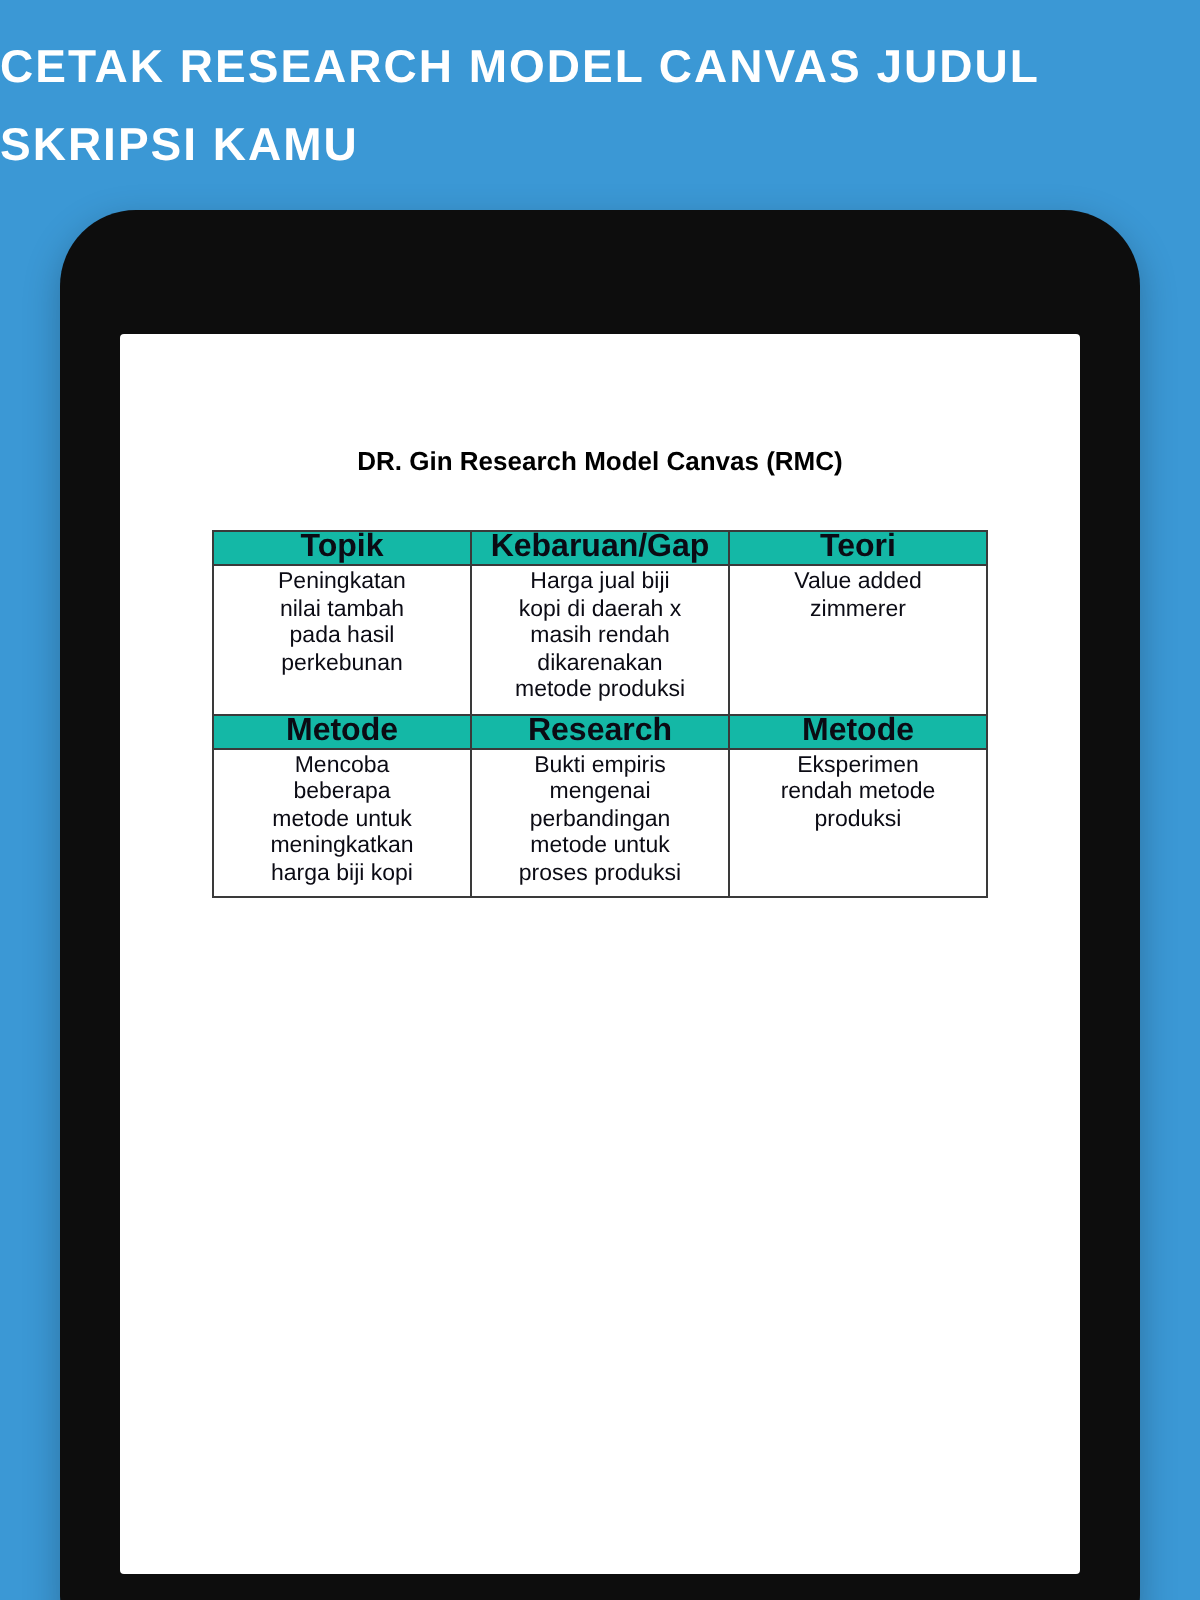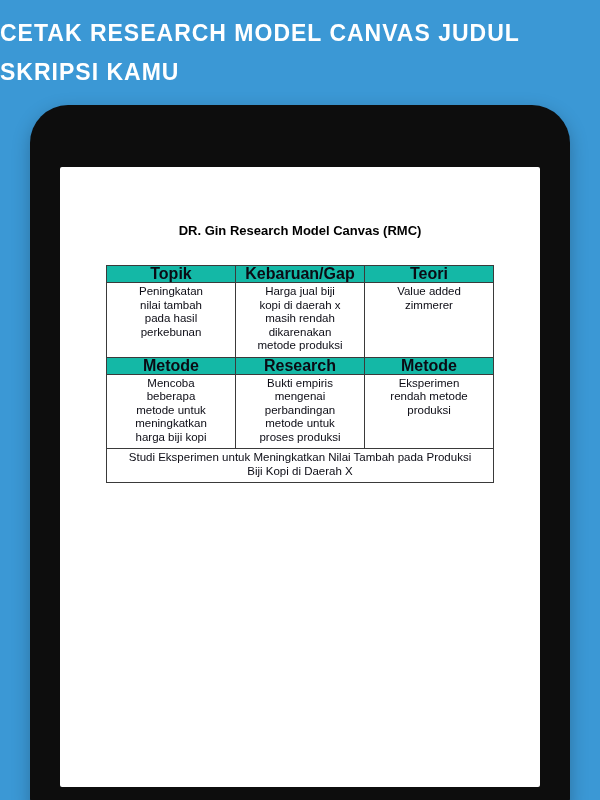--- a/index.html
+++ b/index.html
@@ -108,23 +108,20 @@
             <tr>
               <th>Metode</th>
               <th>Research</th>
               <th>Metode</th>
             </tr>
             <tr>
               <td class="cell-row2">Mencoba beberapa metode untuk meningkatkan harga biji kopi</td>
               <td class="cell-row2">Bukti empiris mengenai perbandingan metode untuk proses produksi</td>
               <td class="cell-row2">Eksperimen rendah metode produksi</td>
             </tr>
-            <tr>
-              <td colspan="3" class="cell-judul">Studi Eksperimen untuk Meningkatkan Nilai Tambah pada Produksi Biji Kopi di Daerah X</td>
-            </tr>
           </tbody>
         </table>
 
       </div>
     </div>
   </div>
 
 </div>
 
 </body></html>

